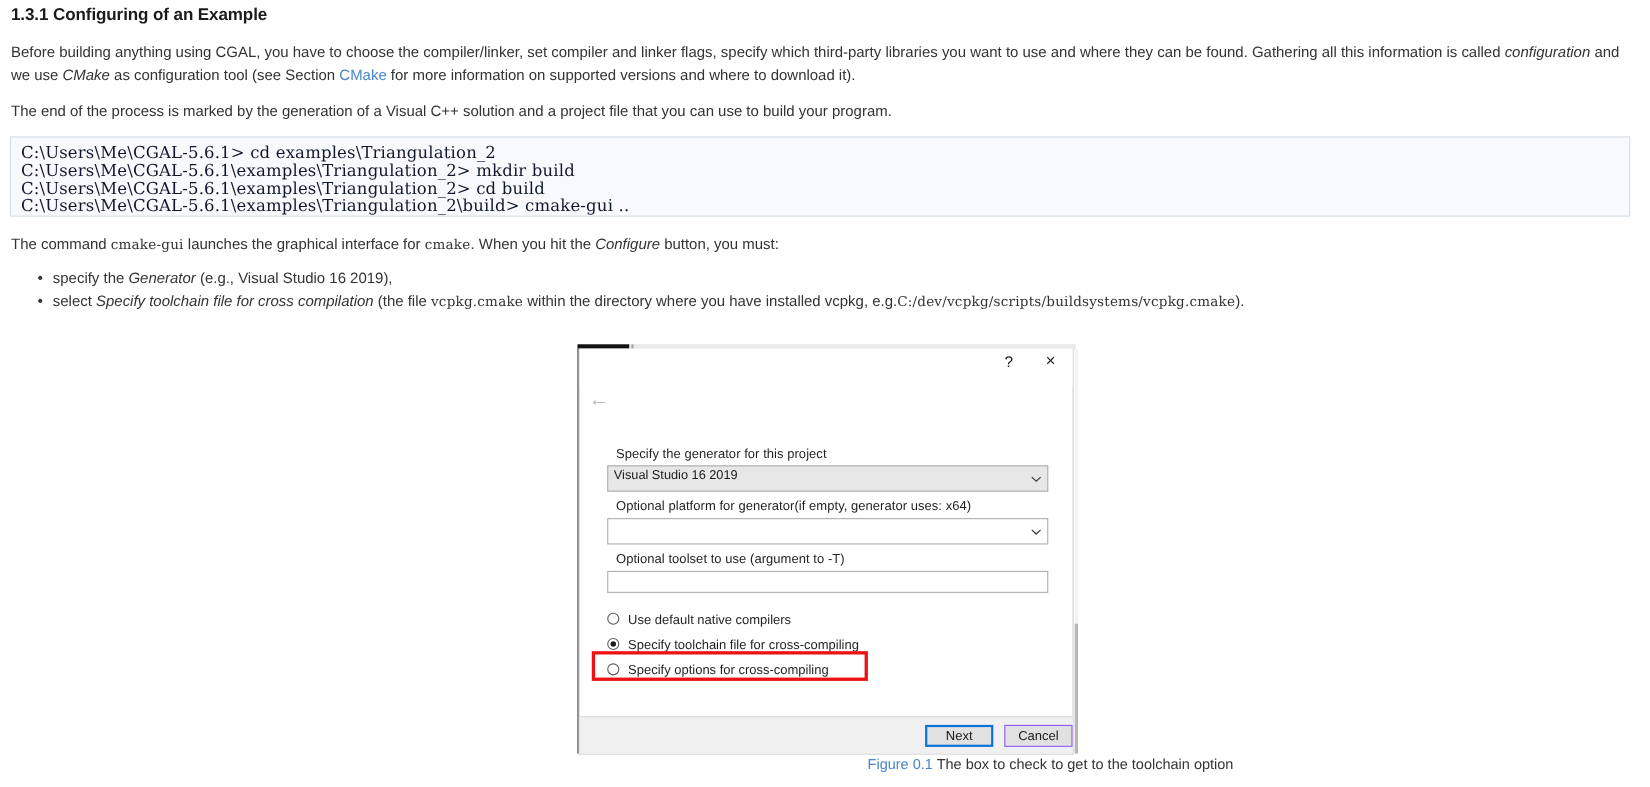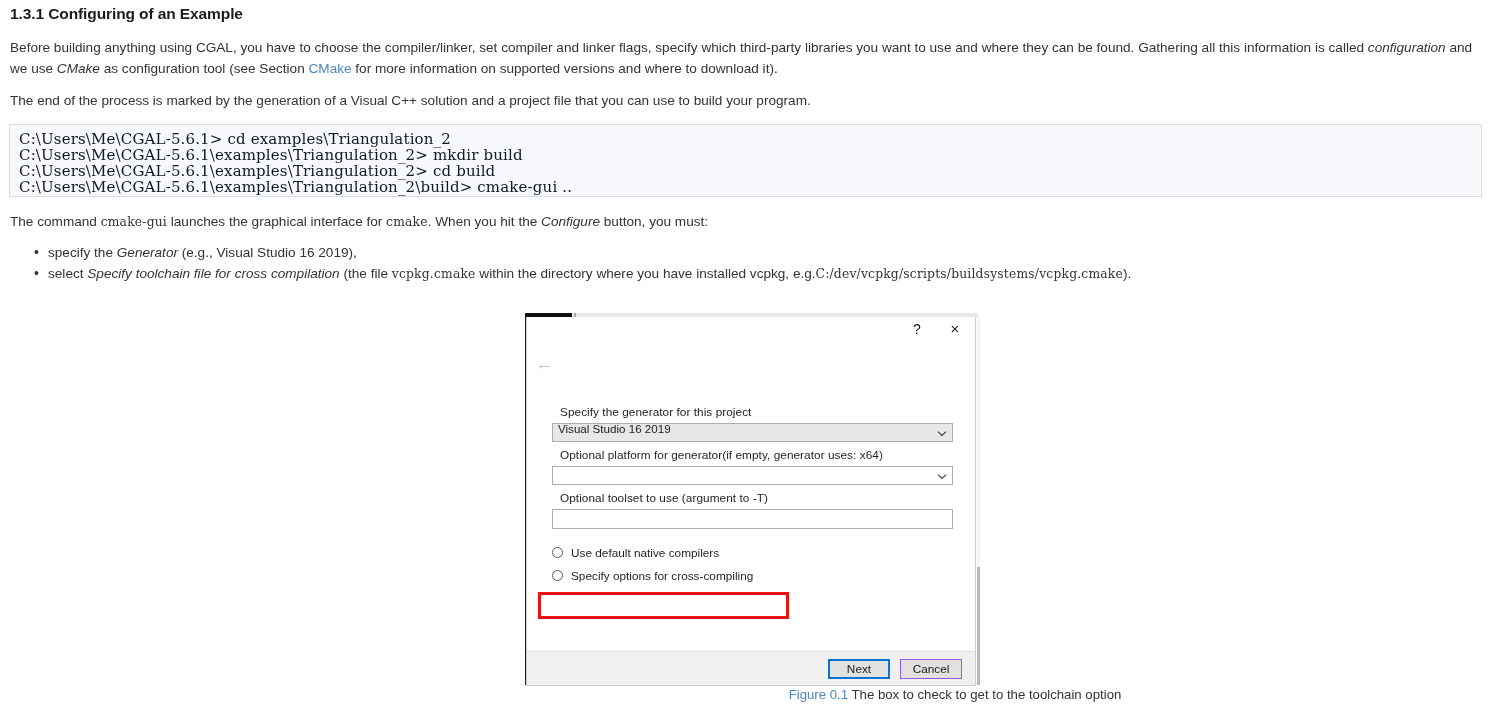--- a/index.html
+++ b/index.html
@@ -184,21 +184,21 @@
     box-sizing: border-box;
   }
   .fld-label {
     font-size: 11.8px;
     color: #1f1f1f;
     margin: 0 0 4px 8px;
     letter-spacing: 0.05px;
   }
   .combo {
     position: relative;
-    height: 19px;
+    height: 24px;
     border: 1px solid #adadad;
     box-sizing: border-box;
     margin-bottom: 6px;
     display: flex;
     align-items: center;
     padding: 0 22px 8px 5px;
     font-size: 11.6px;
     color: #1a1a1a;
   }
   .combo.filled { background: #e7e7e7; }
@@ -260,21 +260,20 @@
     position: absolute;
     left: 0;
     bottom: 0;
     width: 448px;
     height: 34px;
     background: #f0f0f0;
     border-top: 1px solid #dcdcdc;
     display: flex;
     align-items: center;
     justify-content: flex-end;
-    padding-right: 13px;
     box-sizing: border-box;
     gap: 10px;
   }
   .btn {
     width: 62px;
     height: 20px;
     font-size: 11.8px;
     background: #e1e1e1;
     border: 1px solid #8b5cf6;
     color: #1a1a1a;
@@ -387,20 +386,24 @@
         </div>
 
         <p class="fld-label">Optional toolset to use (argument to -T)</p>
         <div class="textinput" title=""></div>
 
         <div class="radios">
           <div class="radio-row">
             <span class="radio-dot"></span>
             <span>Use default native compilers</span>
           </div>
+          <div class="radio-row checked">
+            <span class="radio-dot"></span>
+            <span>Specify toolchain file for cross-compiling</span>
+          </div>
           <div class="radio-row">
             <span class="radio-dot"></span>
             <span>Specify options for cross-compiling</span>
           </div>
         </div>
 
       </div>
 
       <div class="highlight-box"></div>
 

